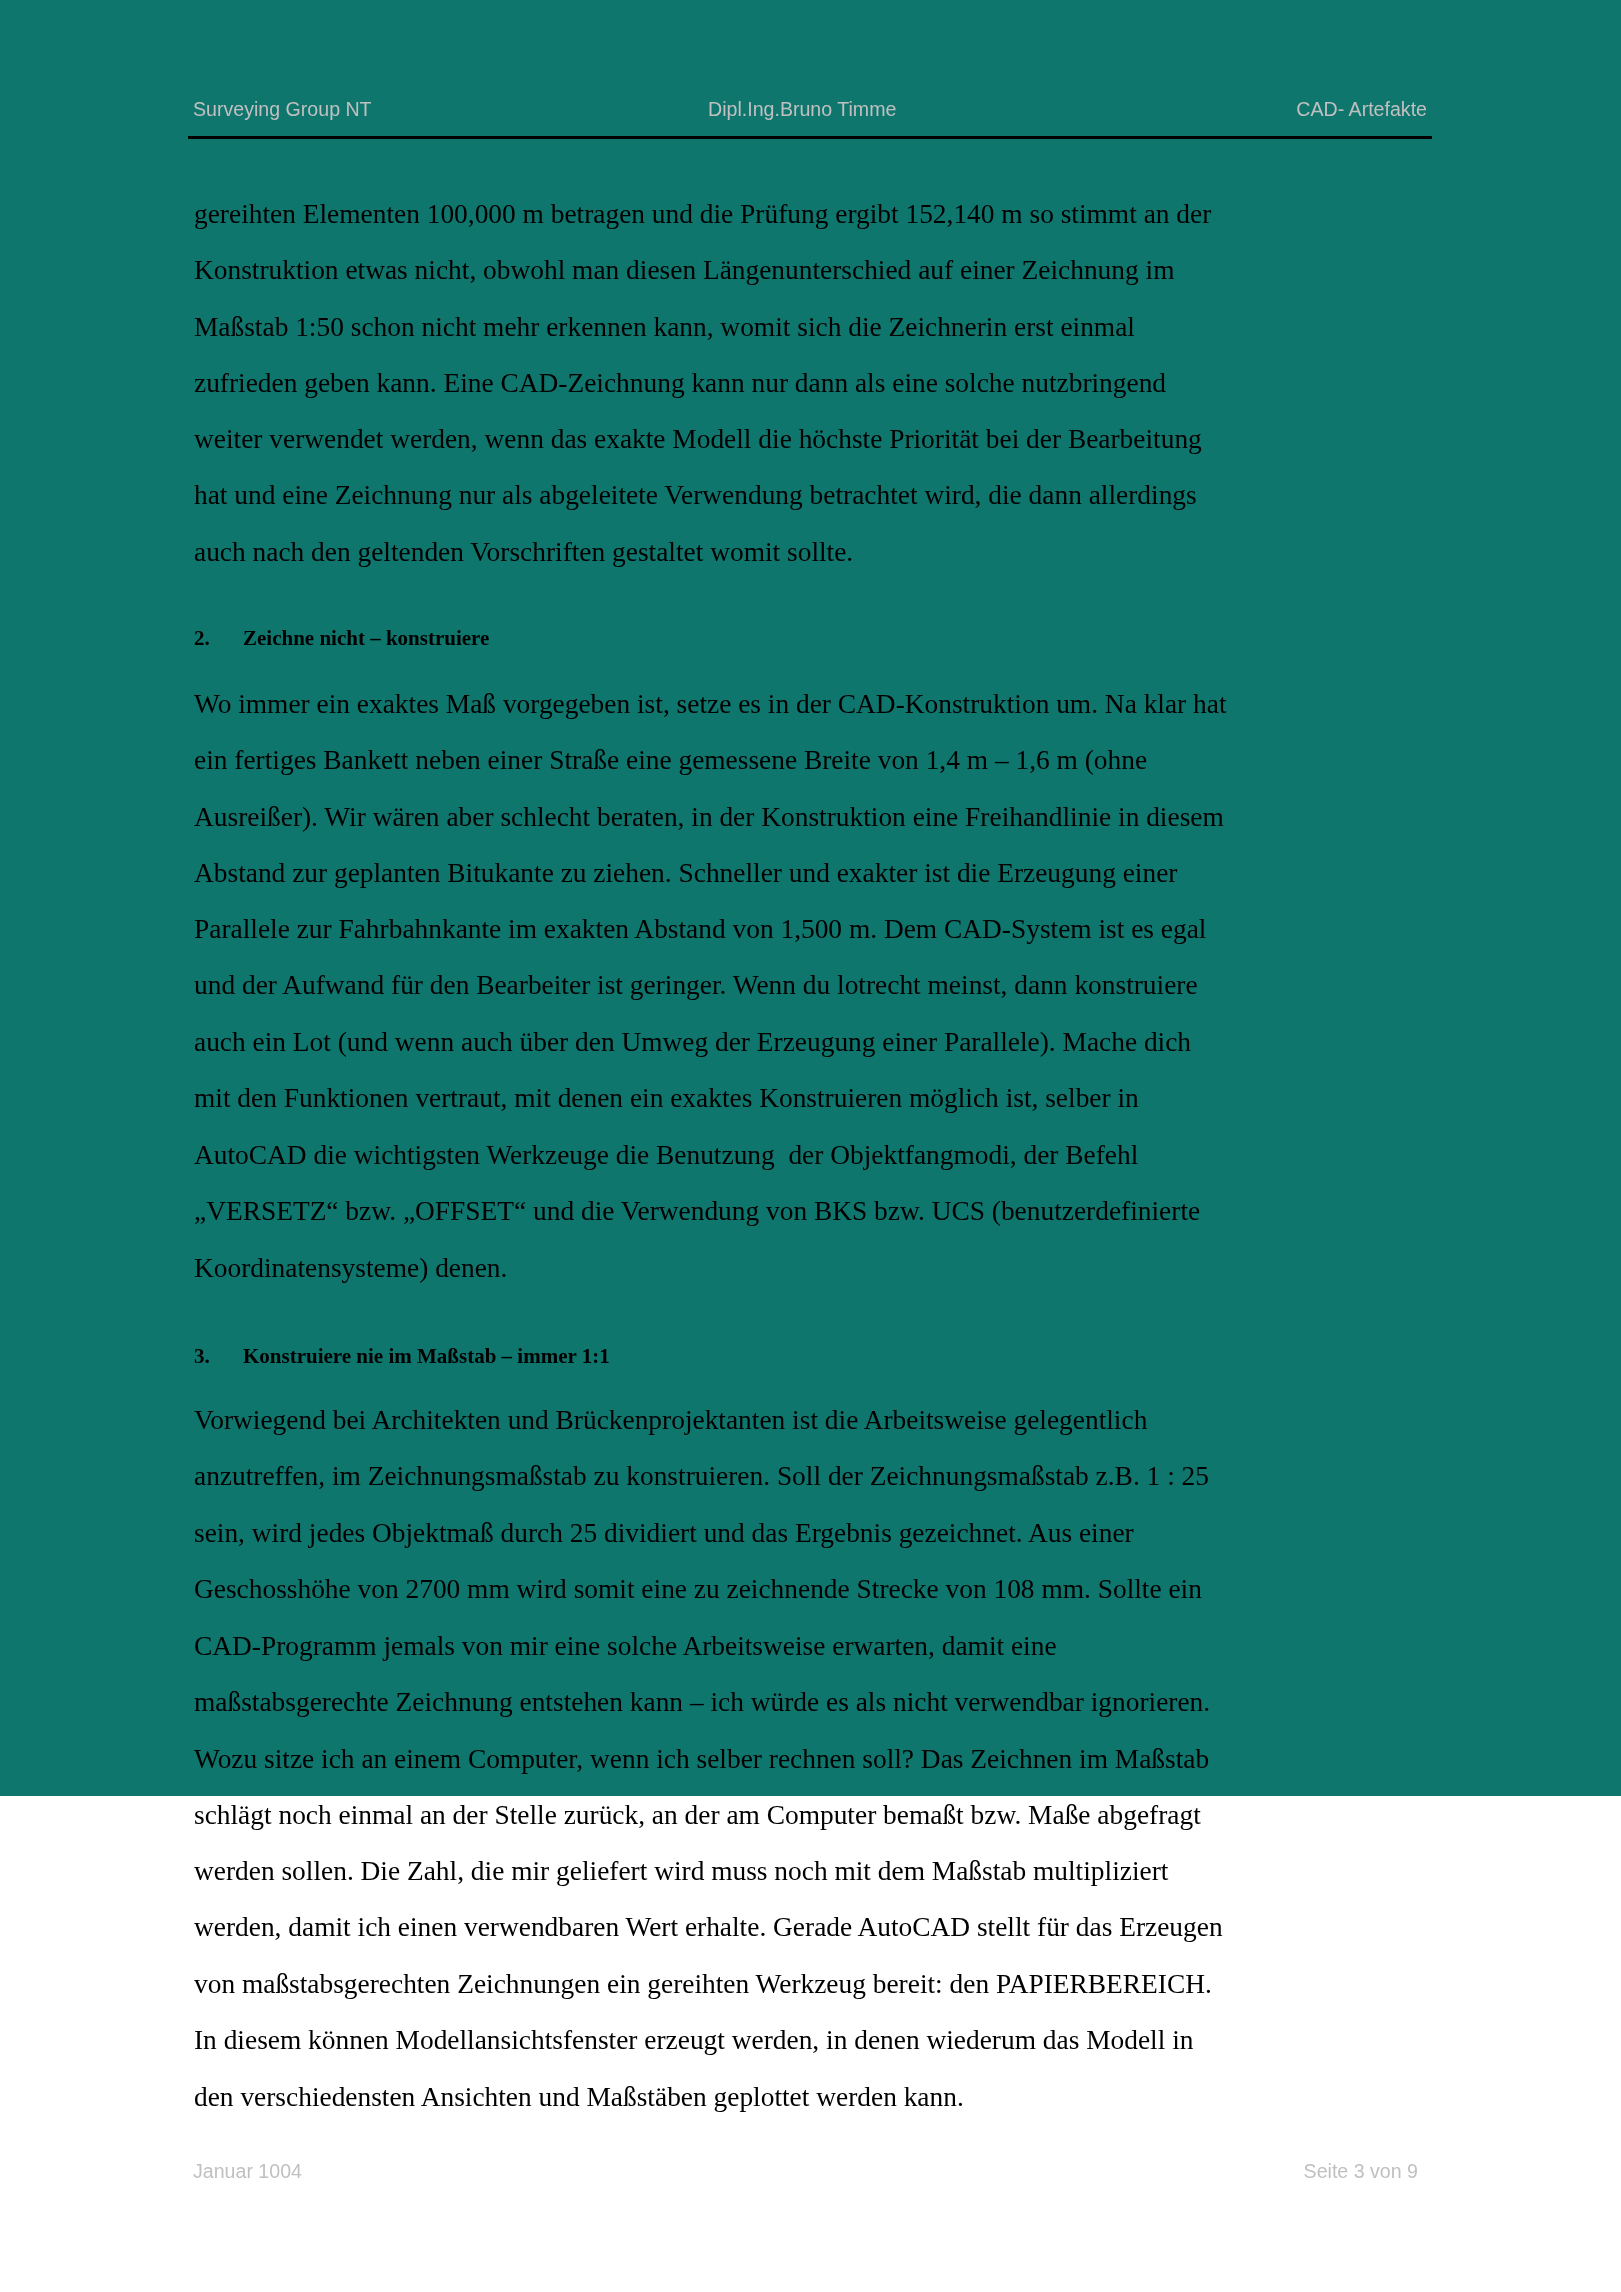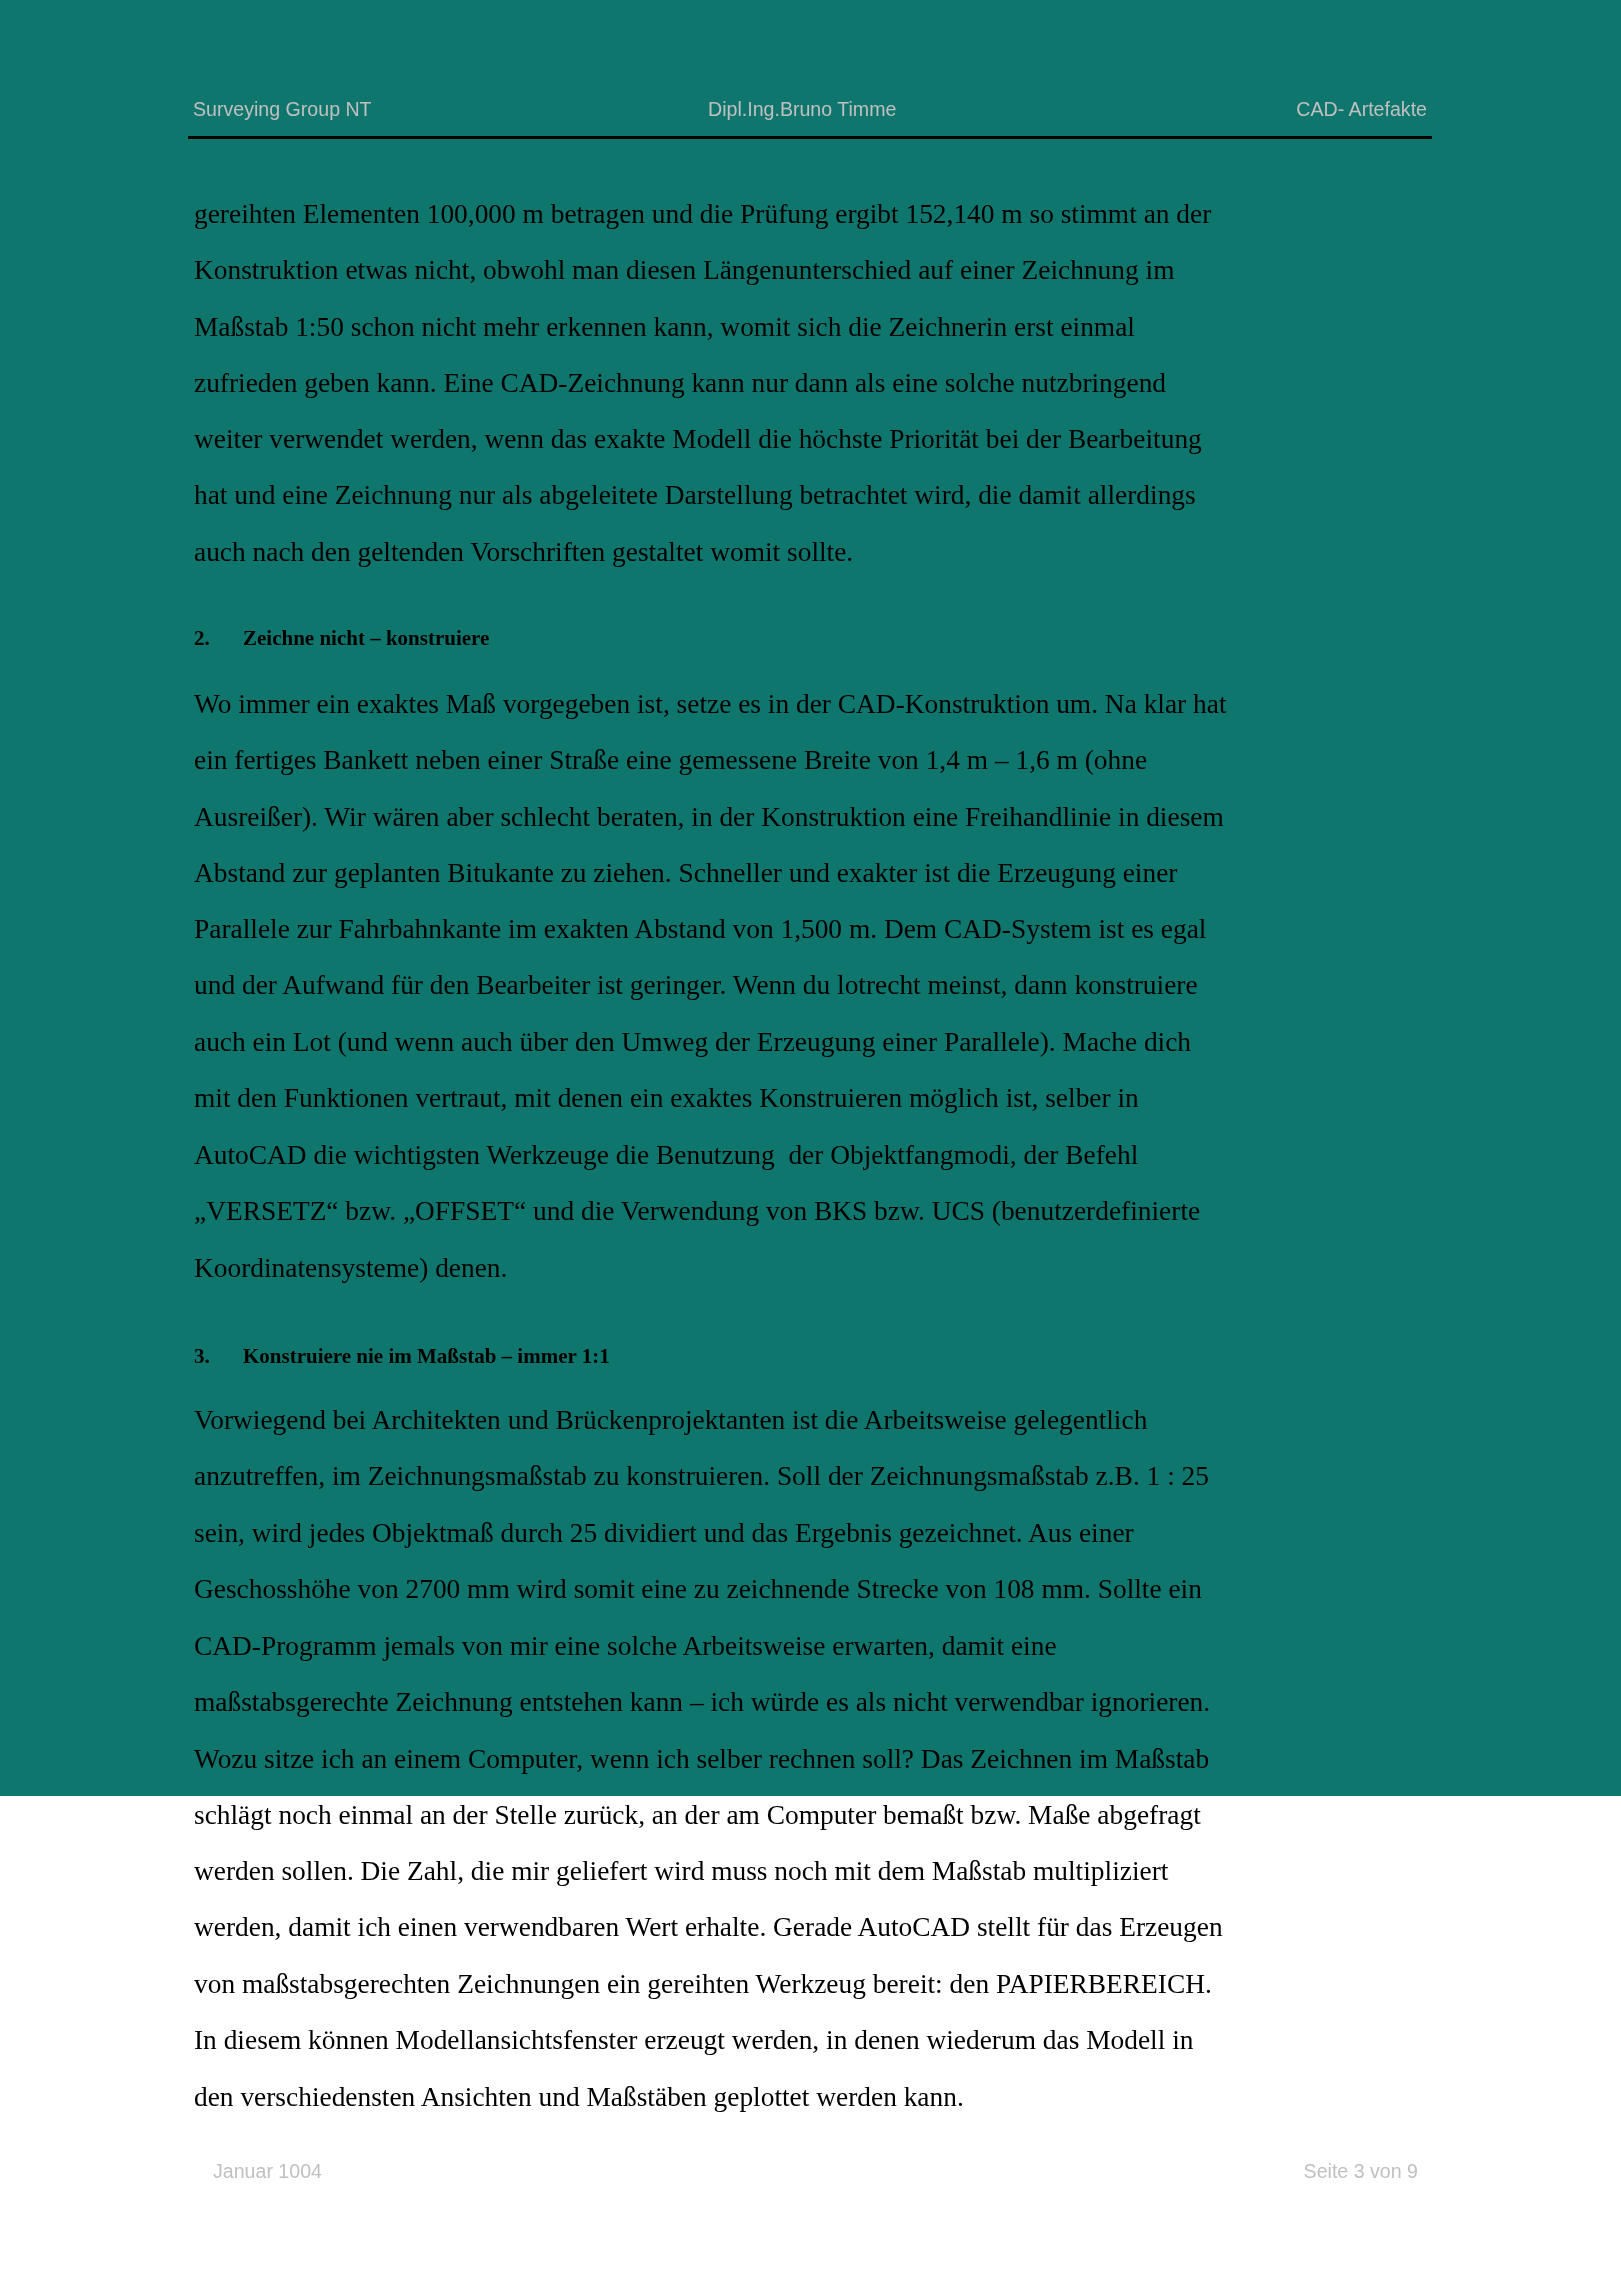--- a/index.html
+++ b/index.html
@@ -7,21 +7,21 @@
   .page { position: absolute; left: 0; top: 0; width: 1621px; height: 1796px; background: #0f766e; }
   .hdr, .ftr {
     position: absolute;
     font-family: "Liberation Sans", sans-serif;
     font-size: 19.6px;
     color: #c0c0c0;
     white-space: nowrap;
     line-height: 1;
   }
   .hdr { top: 100px; }
-  .ftr { top: 2162px; margin-left: 20px; }
+  .ftr { top: 2162px; }
   .hdr-left { left: 193px; }
   .hdr-center { left: 708px; }
   .hdr-right { right: 194px; }
   .ftr-left { left: 193px; }
   .ftr-right { right: 203px; }
   .rule { position: absolute; left: 188px; top: 136px; width: 1244px; height: 2.9px; background: #000; }
   .line {
     position: absolute;
     left: 194px;
     font-family: "Liberation Serif", serif;
@@ -51,21 +51,21 @@
   <div class="hdr hdr-center">Dipl.Ing.Bruno Timme</div>
   <div class="hdr hdr-right">CAD- Artefakte</div>
   <div class="rule"></div>
 
   <div>
     <div class="line" style="top:201px">gereihten Elementen 100,000 m betragen und die Prüfung ergibt 152,140 m so stimmt an der</div>
     <div class="line" style="top:257px">Konstruktion etwas nicht, obwohl man diesen Längenunterschied auf einer Zeichnung im</div>
     <div class="line" style="top:314px">Maßstab 1:50 schon nicht mehr erkennen kann, womit sich die Zeichnerin erst einmal</div>
     <div class="line" style="top:370px">zufrieden geben kann. Eine CAD-Zeichnung kann nur dann als eine solche nutzbringend</div>
     <div class="line" style="top:426px">weiter verwendet werden, wenn das exakte Modell die höchste Priorität bei der Bearbeitung</div>
-    <div class="line" style="top:482px">hat und eine Zeichnung nur als abgeleitete Darstellung betrachtet wird, die damit allerdings</div>
+    <div class="line" style="top:482px">hat und eine Zeichnung nur als abgeleitete Verwendung betrachtet wird, die dann allerdings</div>
     <div class="line" style="top:539px">auch nach den geltenden Vorschriften gestaltet womit sollte.</div>
   </div>
 
   <div>
     <div class="heading" style="top:628px">
       <span class="num">2.</span><span>Zeichne nicht – konstruiere</span>
     </div>
     <div class="line" style="top:691px">Wo immer ein exaktes Maß vorgegeben ist, setze es in der CAD-Konstruktion um. Na klar hat</div>
     <div class="line" style="top:747px">ein fertiges Bankett neben einer Straße eine gemessene Breite von 1,4 m – 1,6 m (ohne</div>
     <div class="line" style="top:804px">Ausreißer). Wir wären aber schlecht beraten, in der Konstruktion eine Freihandlinie in diesem</div>

